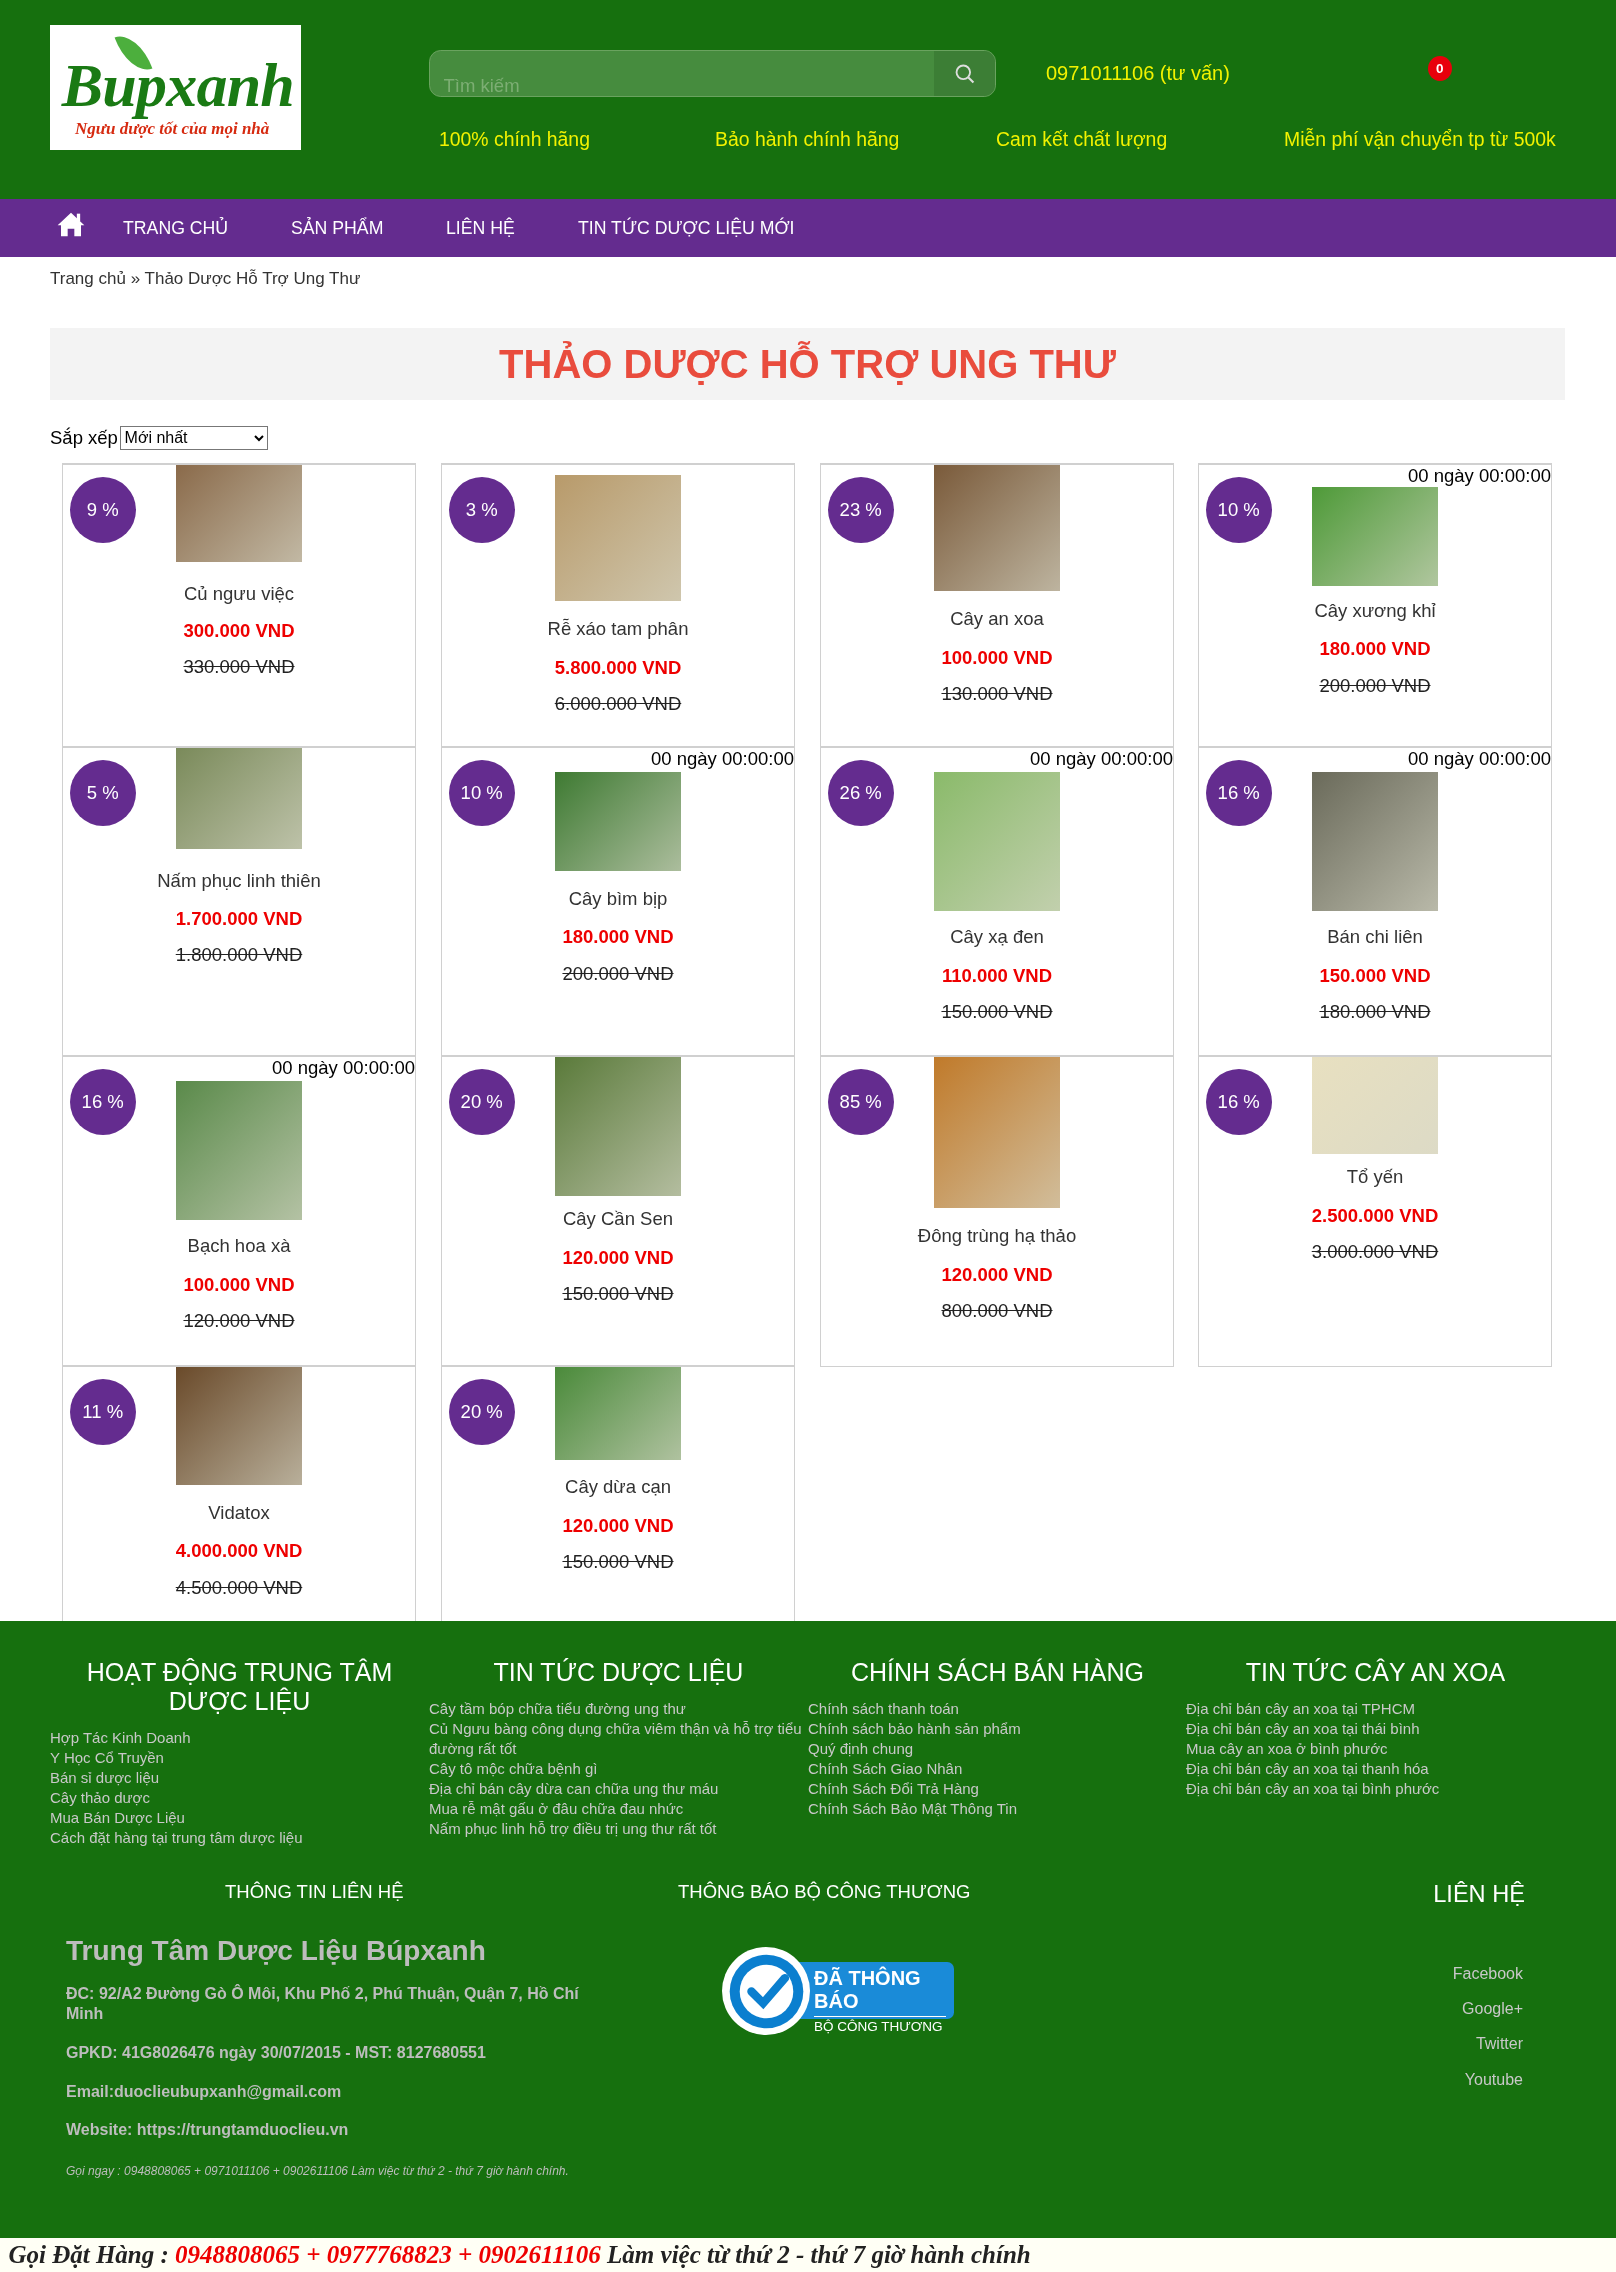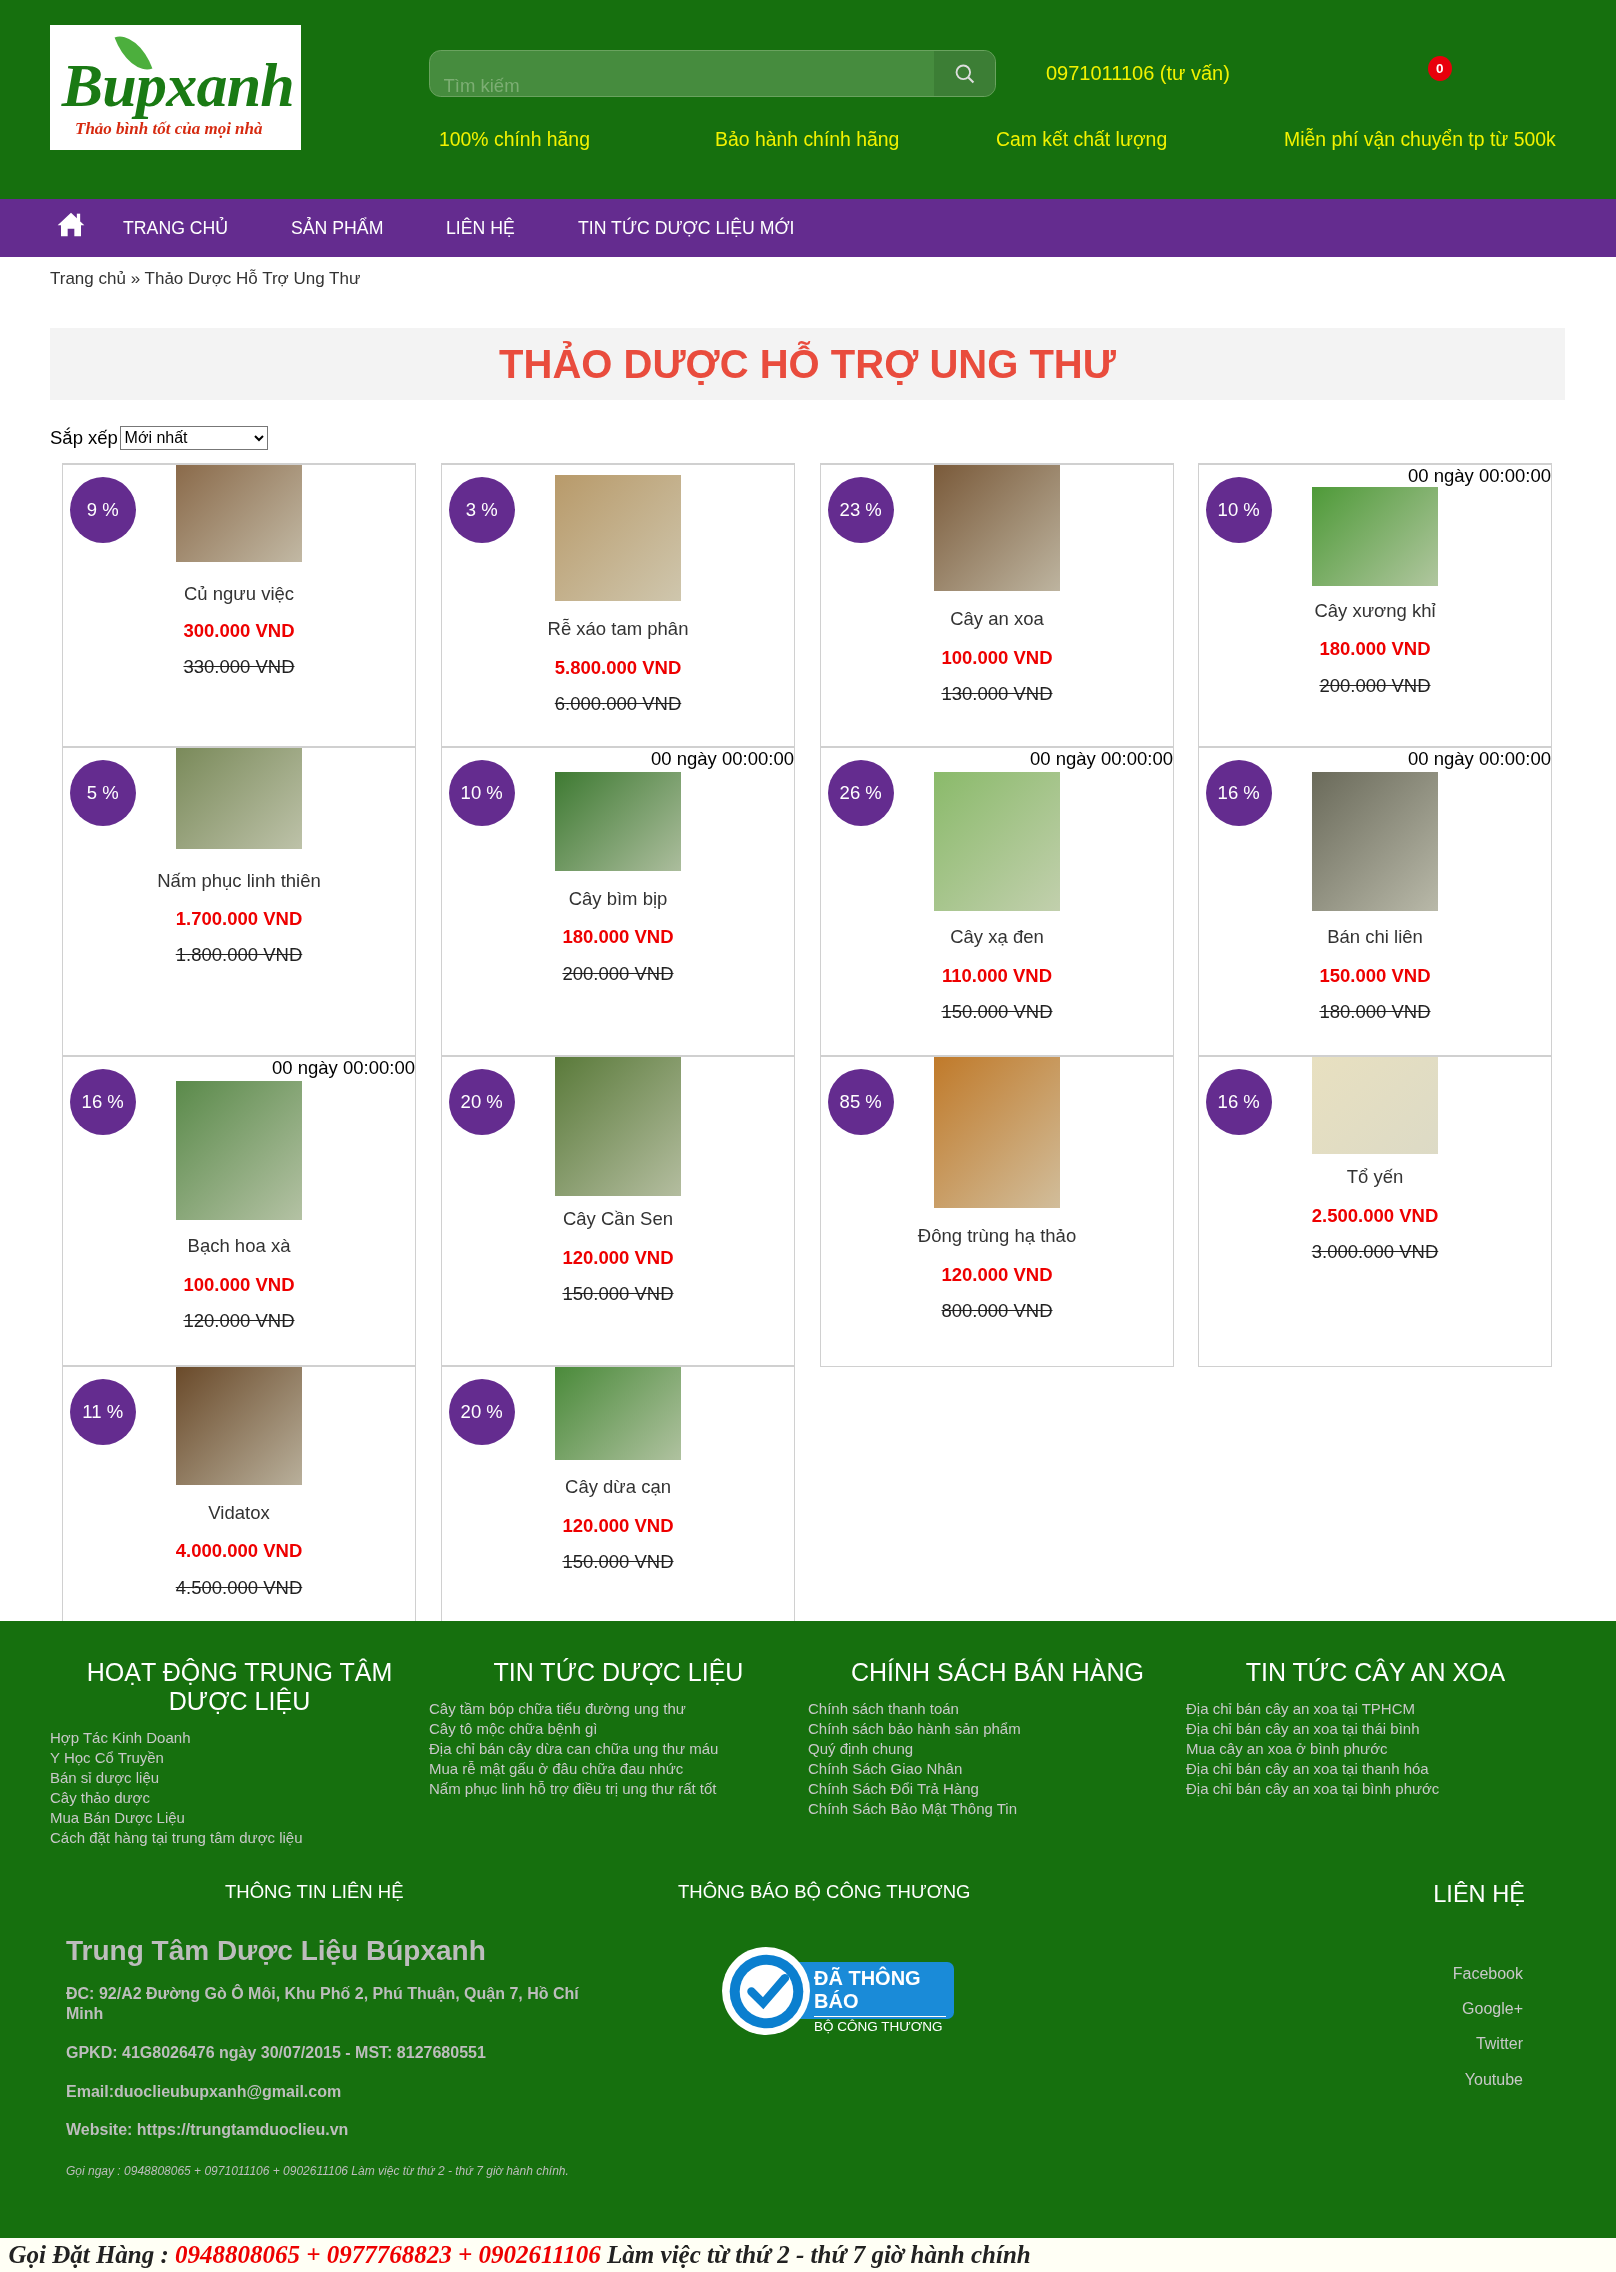--- a/index.html
+++ b/index.html
@@ -44,21 +44,21 @@
   .bottom-bar { position: absolute; left: 0; top: 2238px; width: 1616px; height: 34px; background: #fffff5; font-family: "Liberation Serif", serif; font-style: italic; font-weight: bold; font-size: 25px; color: #222; padding-left: 8.4px; line-height: 34px; white-space: nowrap; }
   .bottom-bar .red { color: #ee0000; margin-top: 22px; }
 </style>
 </head>
 <body>
 
 <div class="header">
   <div class="logo">
     <div class="leaf"></div>
     <div class="brand">Bupxanh</div>
-    <div class="tag">Thảo bình tốt của mọi nhà</div>
+    <div class="tag">Ngưu dược tốt của mọi nhà</div>
   </div>
   <div class="search">
     <input type="text" placeholder="Tìm kiếm" style="">
     <div class="btn">
       <svg width="22" height="22" viewBox="0 0 26 26">
           <circle cx="11" cy="11" r="8" fill="none" stroke="#ddd" stroke-width="2.2"></circle>
           <line x1="17" y1="17" x2="23" y2="23" stroke="#ddd" stroke-width="2.5"></line>
         </svg>
     </div>
   </div>
@@ -211,20 +211,21 @@
     <div>Hợp Tác Kinh Doanh</div>
     <div>Y Học Cổ Truyền</div>
     <div>Bán sỉ dược liệu</div>
     <div>Cây thảo dược</div>
     <div>Mua Bán Dược Liệu</div>
     <div>Cách đặt hàng tại trung tâm dược liệu</div>
   </div>
 <div class="fcol-h" style="left:429px;top:1658px;width:379px">TIN TỨC DƯỢC LIỆU</div>
 <div class="flinks" id="fl1" style="left:429px;top:1699px;width:379px">
     <div style="white-space: normal;">Cây tầm bóp chữa tiểu đường ung thư</div>
+    <div style="white-space: normal;">Củ Ngưu bàng công dụng chữa viêm thận và hỗ trợ tiểu đường rất tốt</div>
     <div style="white-space: normal;">Cây tô mộc chữa bệnh gì</div>
     <div style="white-space: normal;">Địa chỉ bán cây dừa can chữa ung thư máu</div>
     <div style="white-space: normal;">Mua rễ mật gấu ở đâu chữa đau nhức</div>
     <div style="white-space: normal;">Nấm phục linh hỗ trợ điều trị ung thư rất tốt</div>
   </div>
 <div class="fcol-h" style="left:808px;top:1658px;width:379px">CHÍNH SÁCH BÁN HÀNG</div>
 <div class="flinks" id="fl2" style="left:808px;top:1699px">
     <div>Chính sách thanh toán</div>
     <div>Chính sách bảo hành sản phẩm</div>
     <div>Quý định chung</div>

